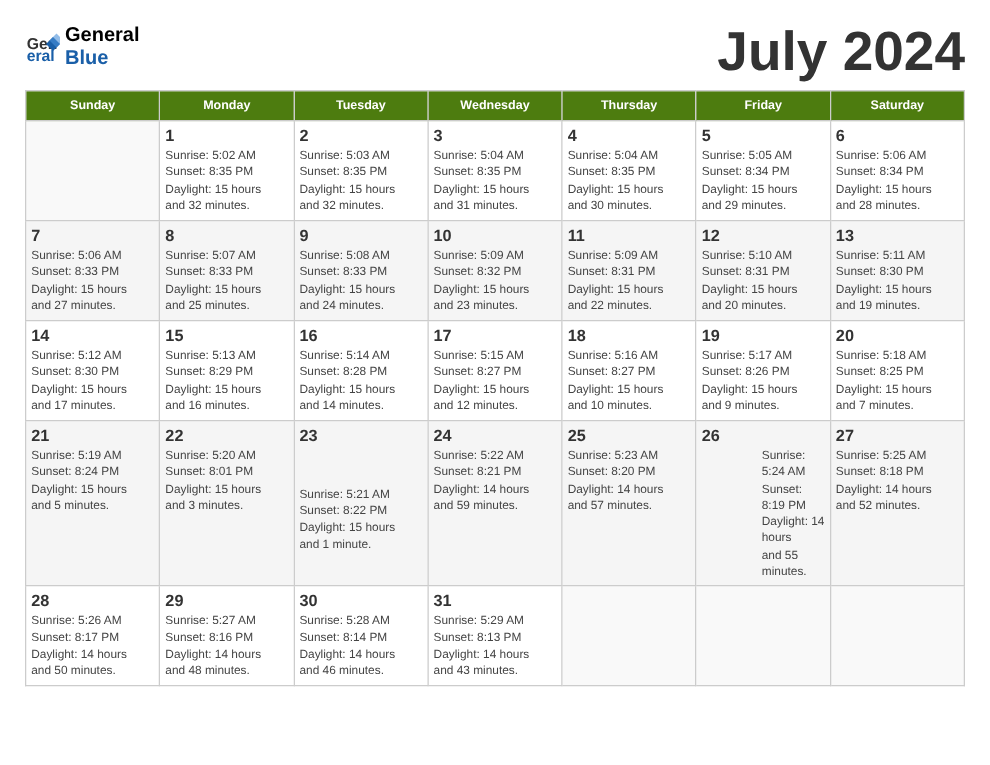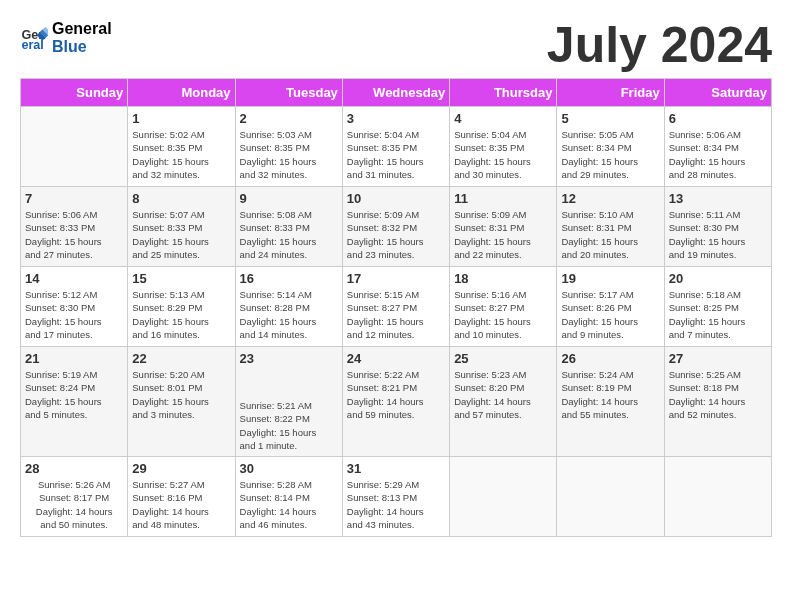--- a/index.html
+++ b/index.html
@@ -22,42 +22,42 @@
       gap: 4px;
     }
     .logo-icon {
       width: 28px;
       height: 28px;
     }
     .title-section {
       text-align: right;
     }
     .calendar-title {
-      font-size: 50px;
+      font-size: 44px;
       font-weight: bold;
       color: #333;
       line-height: 1;
     }
     .calendar-subtitle {
       font-size: 16px;
       color: #333;
       font-weight: normal;
     }
     table {
       width: 100%;
       border-collapse: collapse;
       table-layout: fixed;
     }
     thead tr th {
-      background: #d946ef;
+      background: #4d7c0f;
       color: #fff;
-      font-size: 13px;
+      font-size: 10px;
       font-weight: bold;
       padding: 6px 4px;
-      text-align: right;
+      text-align: center;
       border: 1px solid #ccc;
     }
     tbody tr td {
       border: 1px solid #ccc;
       vertical-align: top;
       padding: 4px;
       font-size: 10px;
       color: #333;
       height: 80px;
       background: #fff;
@@ -291,37 +291,37 @@
         </td>
         <td>
           <div class="day-number">25</div>
           <div class="day-info" style="white-space: pre-line;">Sunrise: 5:23 AM
 Sunset: 8:20 PM
 Daylight: 14 hours
 and 57 minutes.</div>
         </td>
         <td>
           <div class="day-number">26</div>
-          <div class="day-info" style="white-space: pre-line;">Sunrise: 5:24 AM
+          <div class="day-info" style="white-space: pre-line; margin-left: 48px;">Sunrise: 5:24 AM
 Sunset: 8:19 PM
 Daylight: 14 hours
 and 55 minutes.</div>
         </td>
         <td>
           <div class="day-number">27</div>
           <div class="day-info" style="white-space: pre-line;">Sunrise: 5:25 AM
 Sunset: 8:18 PM
 Daylight: 14 hours
 and 52 minutes.</div>
         </td>
       </tr>
       <tr>
         <td>
           <div class="day-number">28</div>
-          <div class="day-info" style="white-space: pre-line; text-align: center;">Sunrise: 5:26 AM
+          <div class="day-info" style="white-space: pre-line;">Sunrise: 5:26 AM
 Sunset: 8:17 PM
 Daylight: 14 hours
 and 50 minutes.</div>
         </td>
         <td>
           <div class="day-number">29</div>
           <div class="day-info" style="white-space: pre-line;">Sunrise: 5:27 AM
 Sunset: 8:16 PM
 Daylight: 14 hours
 and 48 minutes.</div>

